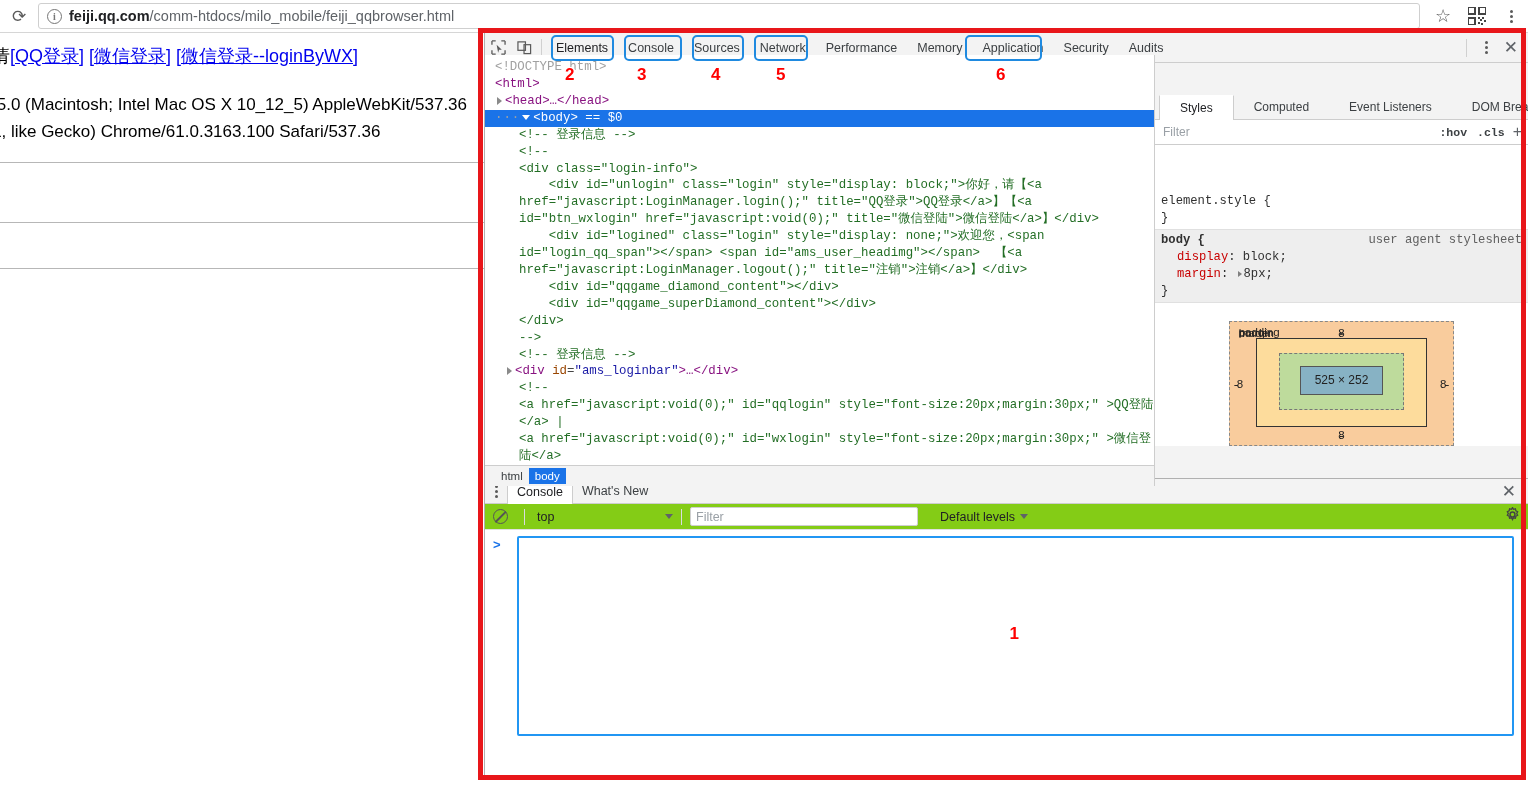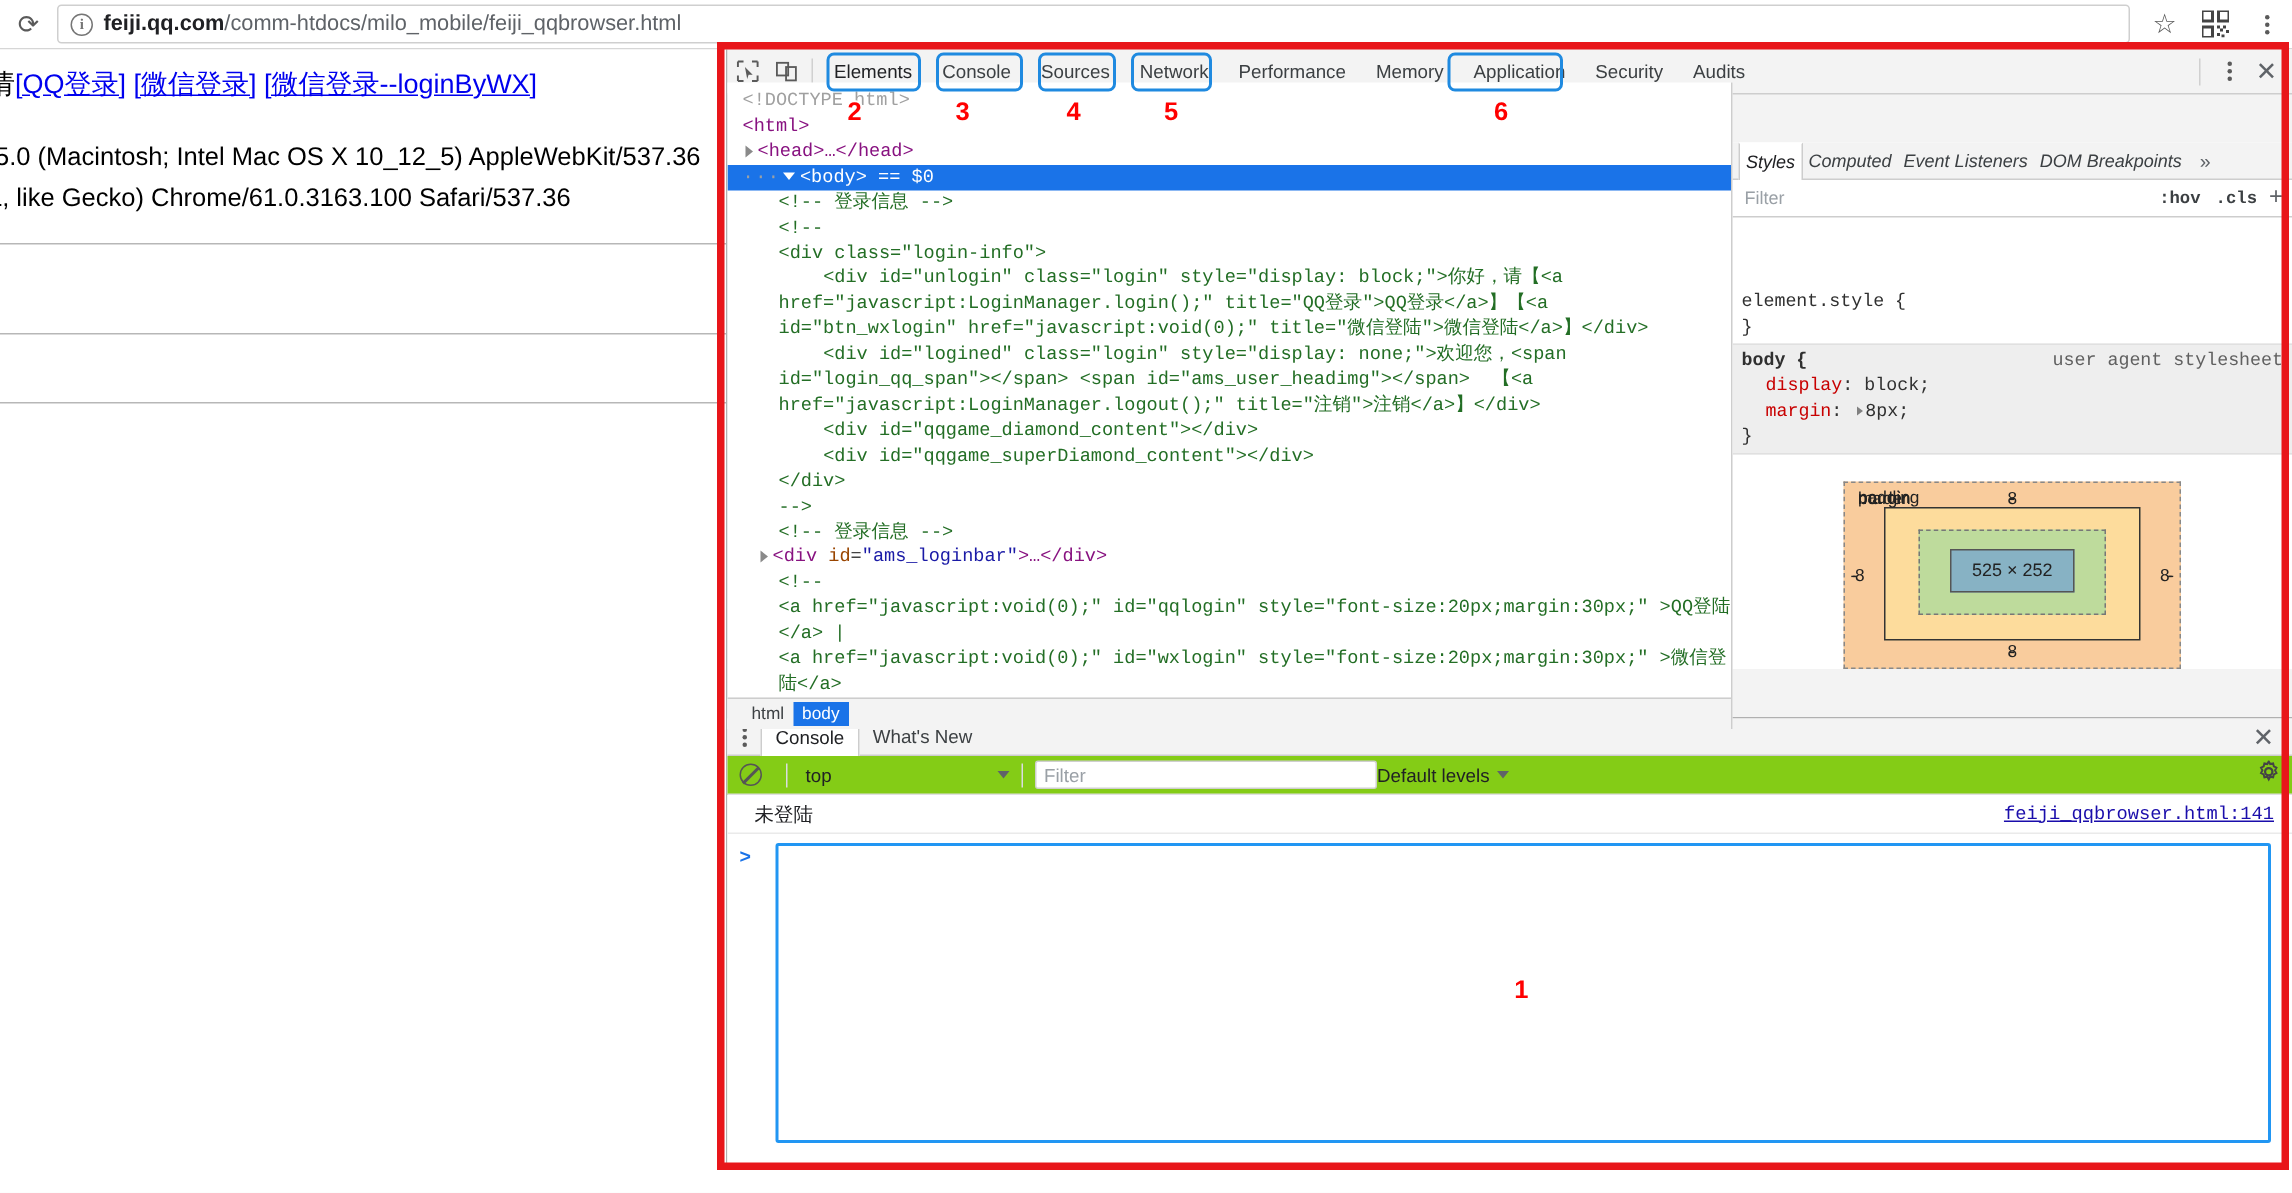--- a/index.html
+++ b/index.html
@@ -136,22 +136,22 @@
   }
   .crumb { padding:2px 6px; color:#3c4043; cursor:pointer; }
   .crumb.active { background:#1a73e8; color:#fff; }
 
   
   .styles-pane { flex:1 1 auto; background:#fff; display:flex; flex-direction:column; min-width:0; }
   .styles-tabs {
     height:25px; flex:0 0 25px; border-bottom:1px solid #cdcdcd; background:#f3f3f3;
     display:flex; align-items:stretch; padding-left:4px;
   }
-  .st-tab { padding:0 4px; display:flex; align-items:center; font-size:12px; color:#3c4043; cursor:pointer;
-      white-space:nowrap;font-style:italic;}
+  .st-tab { padding:0 20px; display:flex; align-items:center; font-size:12px; color:#3c4043; cursor:pointer;
+      white-space:nowrap;}
   .st-tab.selected { background:#fff; border-left:1px solid #cdcdcd; border-right:1px solid #cdcdcd;
       margin-bottom:-1px; border-top:1px solid #fff; color:#202124;}
   .st-more { padding:0 8px; display:flex; align-items:center; font-size:13px; color:#5f6368; cursor:pointer; }
 
   .filter-row {
     height:25px; flex:0 0 25px; border-bottom:1px solid #cdcdcd; background:#fff;
     display:flex; align-items:center; padding:0 6px 0 8px; font-size:12px;
   }
   .filter-ph { color:#9aa0a6; flex:1; }
   .hov { font-family:"Liberation Mono", monospace; font-size:11.5px; color:#3c4043;
@@ -200,21 +200,21 @@
       margin-right:8px; cursor:pointer; flex:0 0 auto;}
   .ban::after { content:""; position:absolute; left:-1px; top:5.5px; width:15px; height:1.6px;
       background:#555; transform:rotate(-45deg); }
   .ctx-select { width:140px; height:20px; border:none; display:flex; align-items:center;
       font-size:12.5px; color:#202124; cursor:pointer; position:relative; padding-left:4px;}
   .caret { width:0;height:0;border-left:4.5px solid transparent;border-right:4.5px solid transparent;
       border-top:5px solid #5f6368; }
   .tbsep { width:1px; height:16px; background:#dadce0; margin:0 8px; }
   .filter-input { width:228px; height:19px; border:1px solid #cfcfcf; border-radius:2px;
       font-size:12.5px; color:#9aa0a6; display:flex; align-items:center; padding:0 5px; background:#fff; }
-  .levels { font-size:12.5px; color:#202124; margin-left:0; display:flex; align-items:center;
+  .levels { font-size:12.5px; color:#202124; margin-left:22px; display:flex; align-items:center;
       gap:5px; cursor:pointer; }
   .gear { margin-left:auto; cursor:pointer; }
 
   .console-body { flex:1 1 auto; position:relative; overflow:hidden; background:#fff; }
   .console-msg { position:relative; height:26px; border-bottom:1px solid #eaeaea;
       display:flex; align-items:center; padding-left:18px; font-size:13px; color:#202124; }
   .msg-link { position:absolute; right:12px; font-size:12.5px; color:#1a0dab;
       text-decoration:underline; font-family:"Liberation Mono", monospace; cursor:pointer;}
   .prompt-row { position:relative; padding-left:10px; padding-top:4px; }
   .prompt-glyph { position:absolute; left:8px; top:7px; color:#1a73e8; font-size:13px; font-weight:bold; }
@@ -455,24 +455,20 @@
         </div>
         <div class="gear">
           <svg width="15" height="15" viewBox="0 0 16 16">
             <circle cx="8" cy="8" r="2.6" fill="none" stroke="#444" stroke-width="1.6"></circle>
             <path d="M8 0.6l1 1.9 2.1-.5.5 2.1 1.9 1-1 1.9 1 1.9-1.9 1-.5 2.1-2.1-.5-1 1.9-1-1.9-2.1.5-.5-2.1-1.9-1 1-1.9-1-1.9 1.9-1 .5-2.1 2.1.5z" fill="none" stroke="#444" stroke-width="1.4"></path>
           </svg>
         </div>
       </div>
 
       <div class="console-body">
-        <div class="console-msg">
-          <span>未登陆</span>
-          <span class="msg-link">feiji_qqbrowser.html:141</span>
-        </div>
         <div class="prompt-row">
           <span class="prompt-glyph">&gt;</span>
           <div class="console-input">
             <span class="anno anno-1">1</span>
           </div>
         </div>
       </div>
     </div>
   </div>
 

